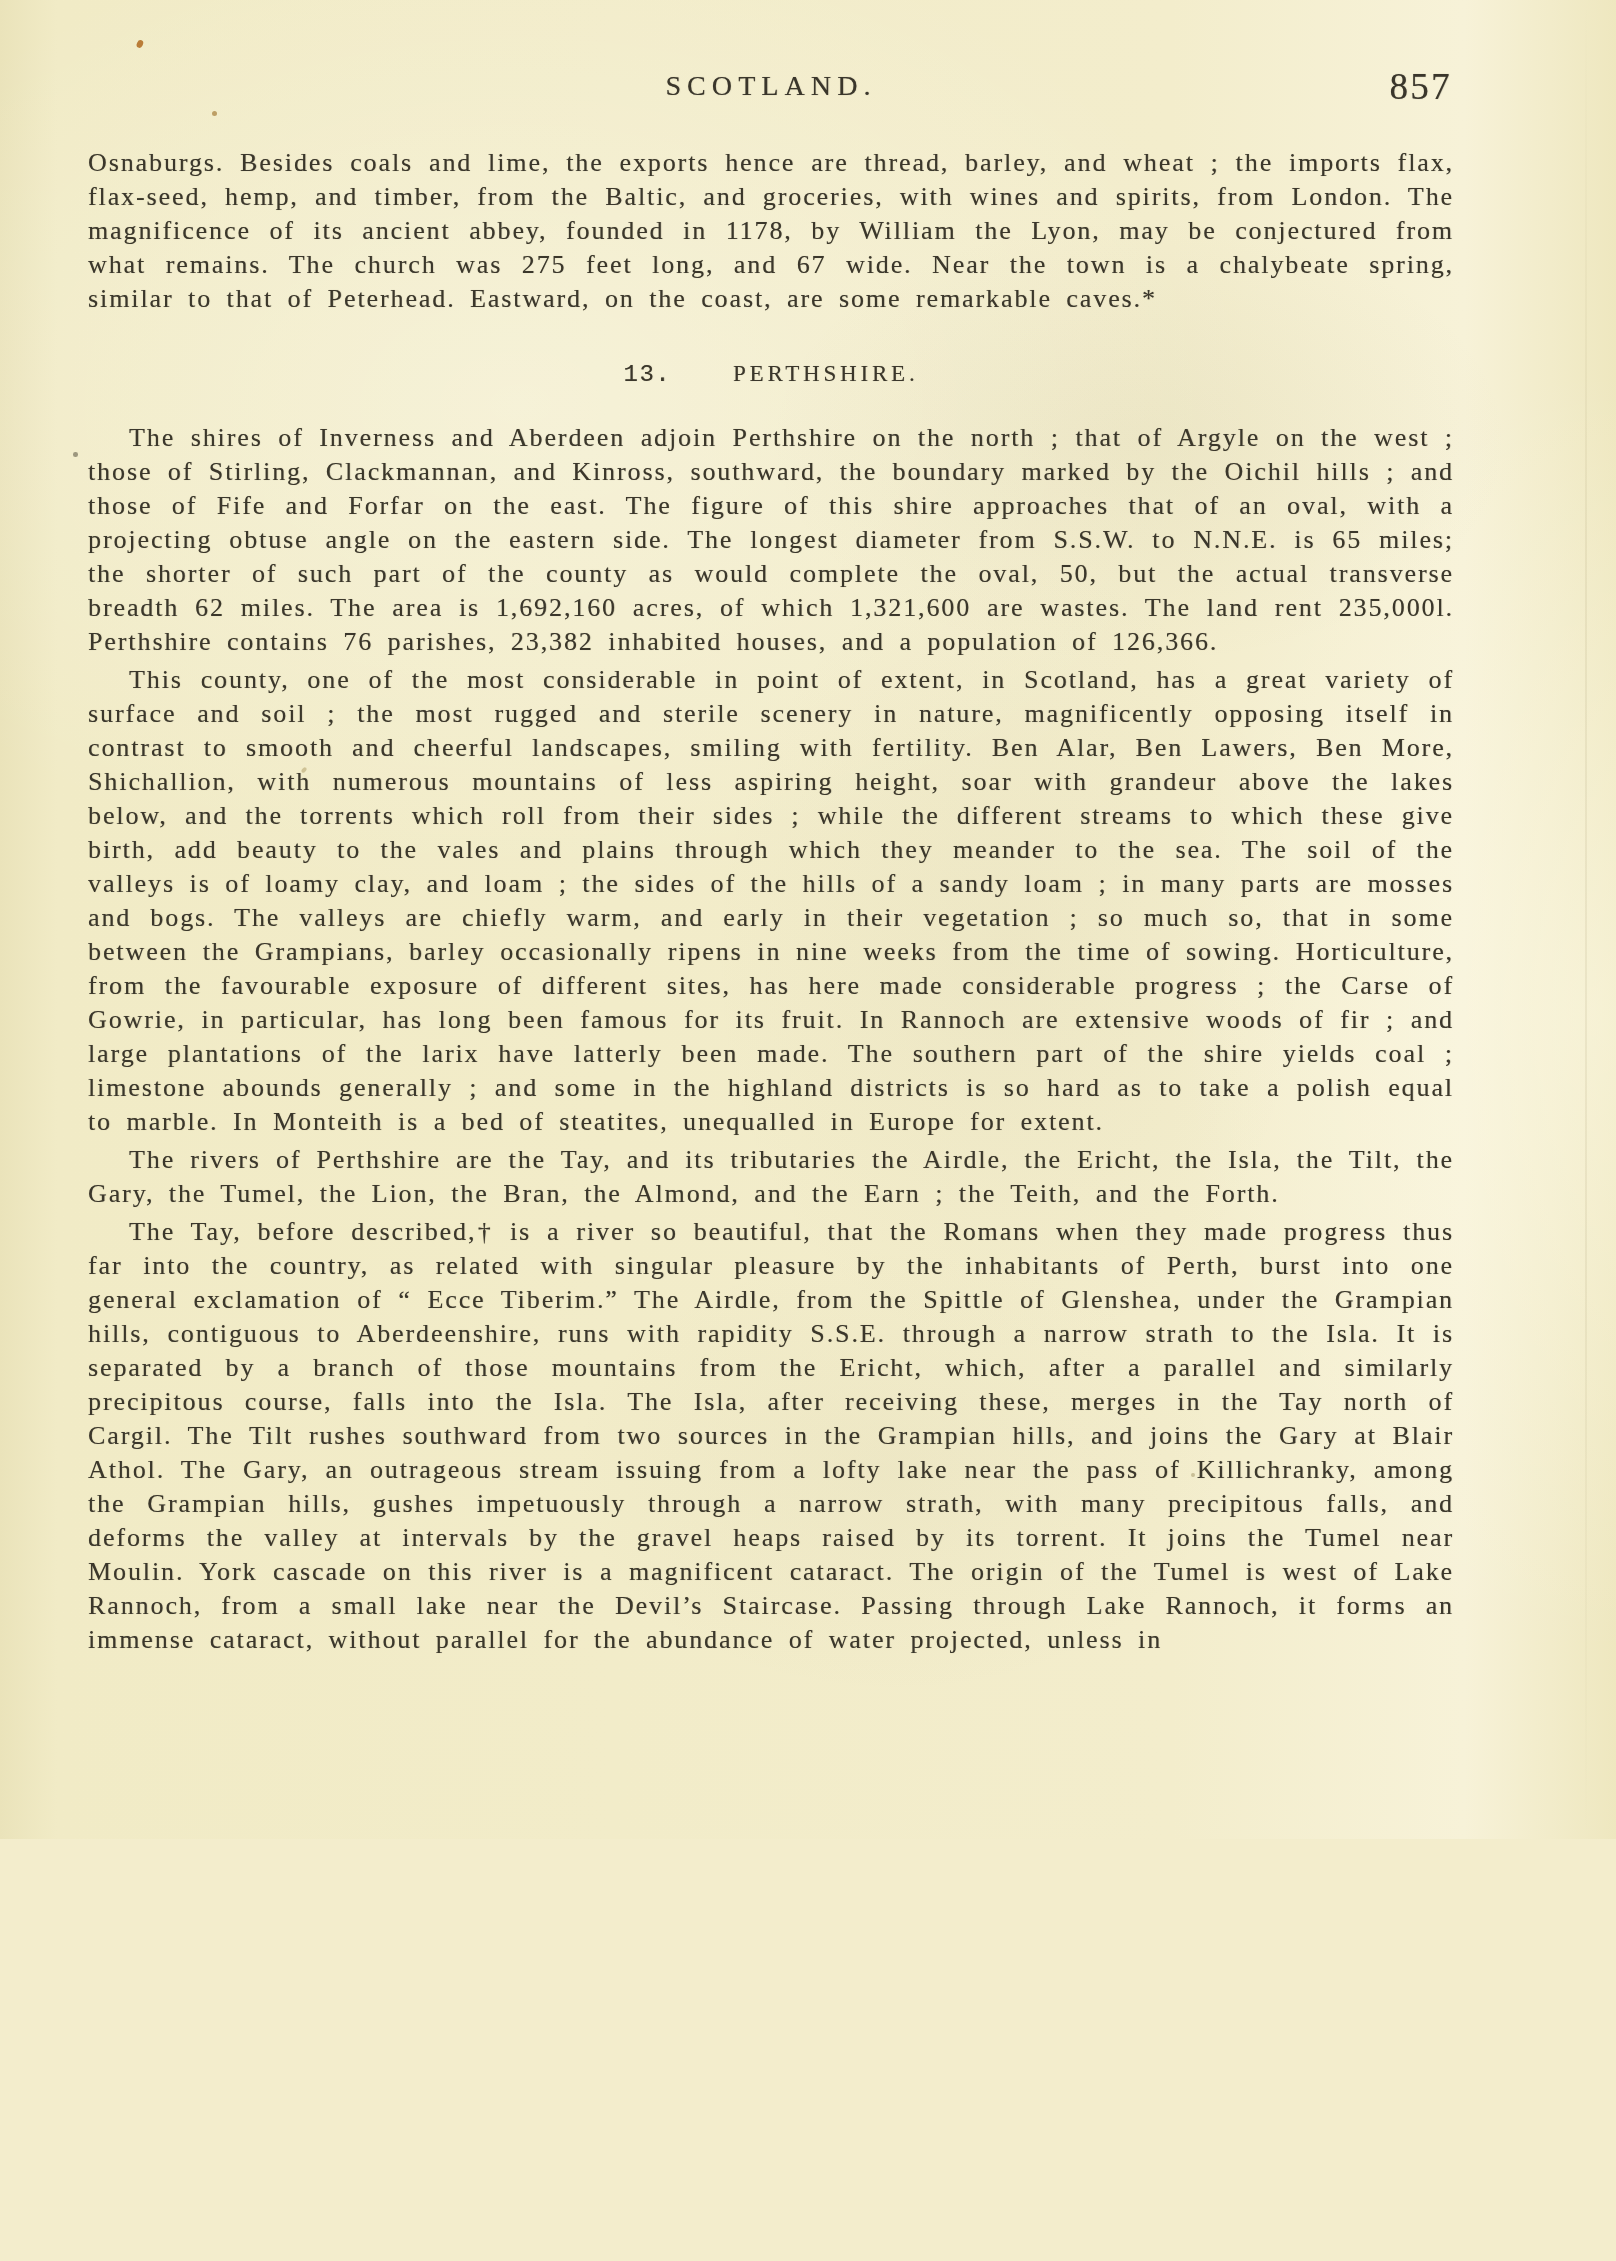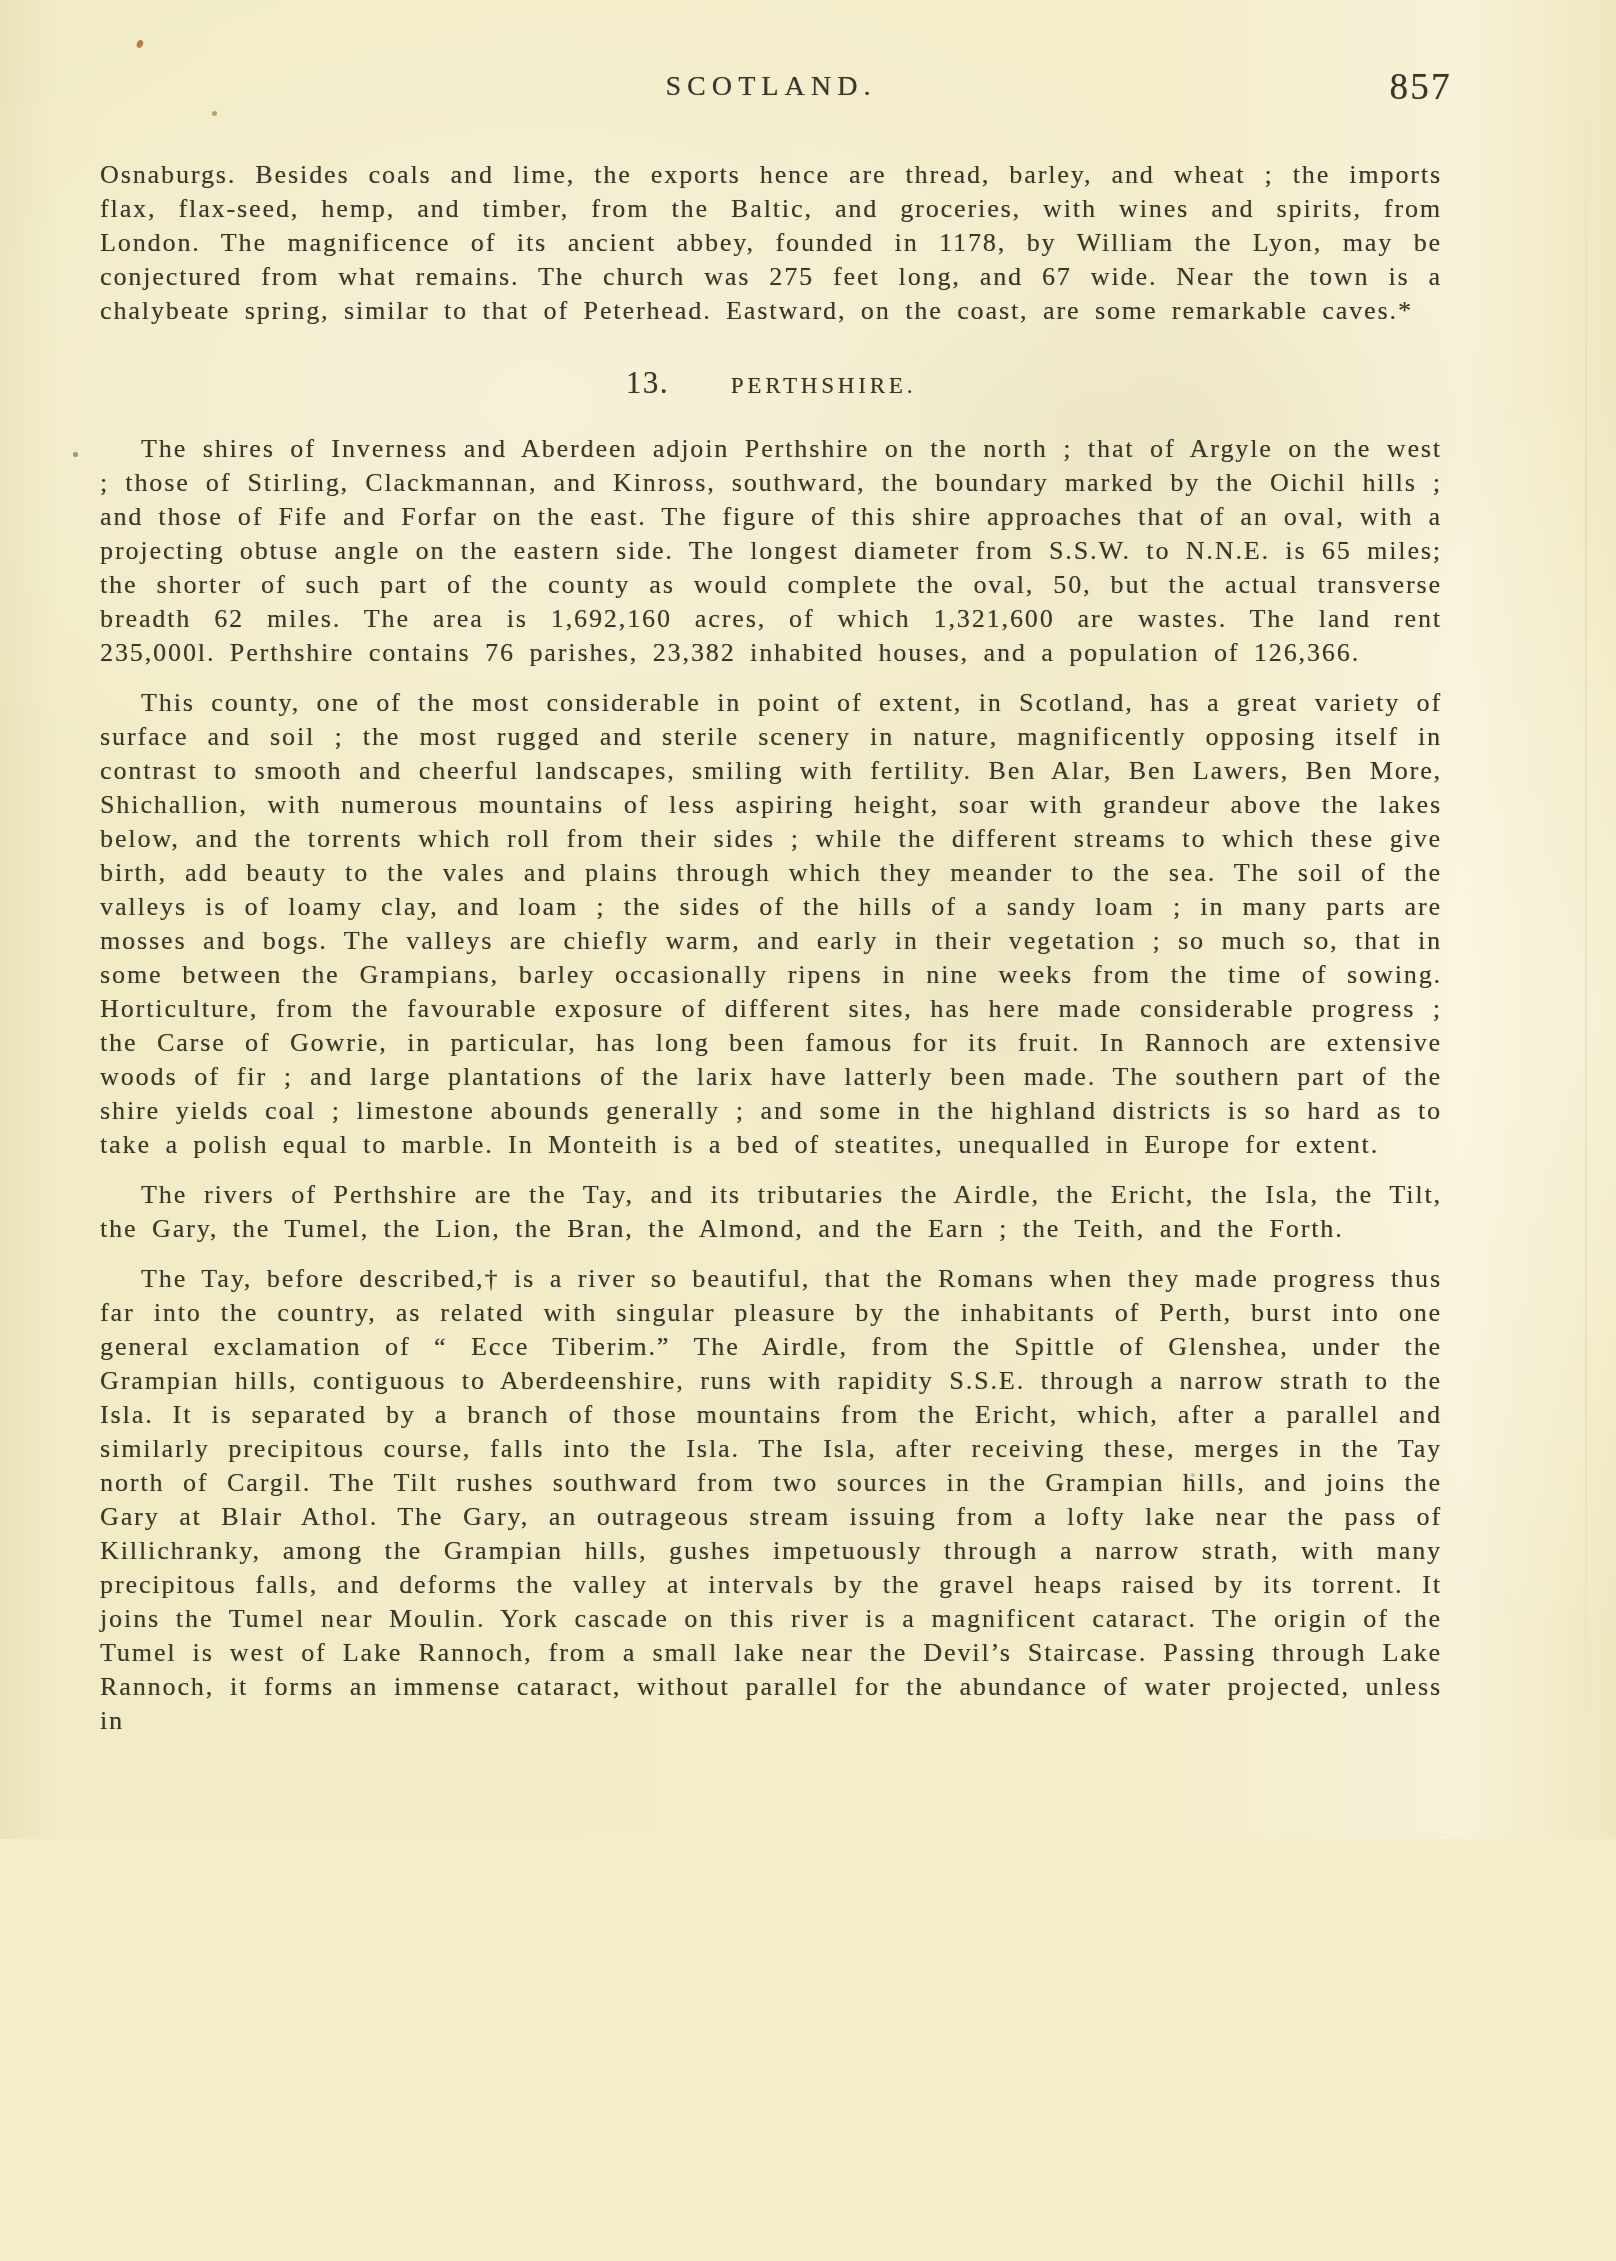--- a/index.html
+++ b/index.html
@@ -42,29 +42,29 @@
     text-shadow: 0.3px 0.3px 0.8px rgba(58,54,43,0.5);
   }
   .body-text {
     position: absolute; top: 142px; left: 84px; width: 1374px;
     font-size: 26px; line-height: 34px;
     letter-spacing: 1.9px; word-spacing: 6.1px;
     text-align: justify;
     color: #3b372b;
     text-shadow: 0.3px 0.3px 0.7px rgba(59,55,43,0.45);
   }
-  .para { margin: 16px; }
+  .para { margin: 4px; }
   .para.indent { text-indent: 41px; }
   .section-heading {
     margin: 35px 0 29px 0;
     text-align: center;
     font-weight: normal;
     text-shadow: 0.3px 0.3px 0.7px rgba(59,55,43,0.45);
   }
-  .sec-num { font-size: 31px; letter-spacing: 1.5px; }
+  .sec-num { font-size: 24px; letter-spacing: 1.5px; font-family: Liberation Mono, monospace; }
   .sec-title { font-size: 23px; letter-spacing: 3.8px; margin-left: 44px; }
   .footnote-rule {
     position: absolute; top: 2032px; left: 34px; width: 1443px; height: 0;
     border-top: 3.1px solid rgba(58,53,40,0.88);
     border-radius: 1.5px;
     transform: rotate(-0.12deg);
     box-shadow: 0 2.3px 1.5px -1.5px rgba(58,53,40,0.35);
   }
   .footnotes {
     position: absolute; top: 2057px; left: 84px; width: 1374px;

